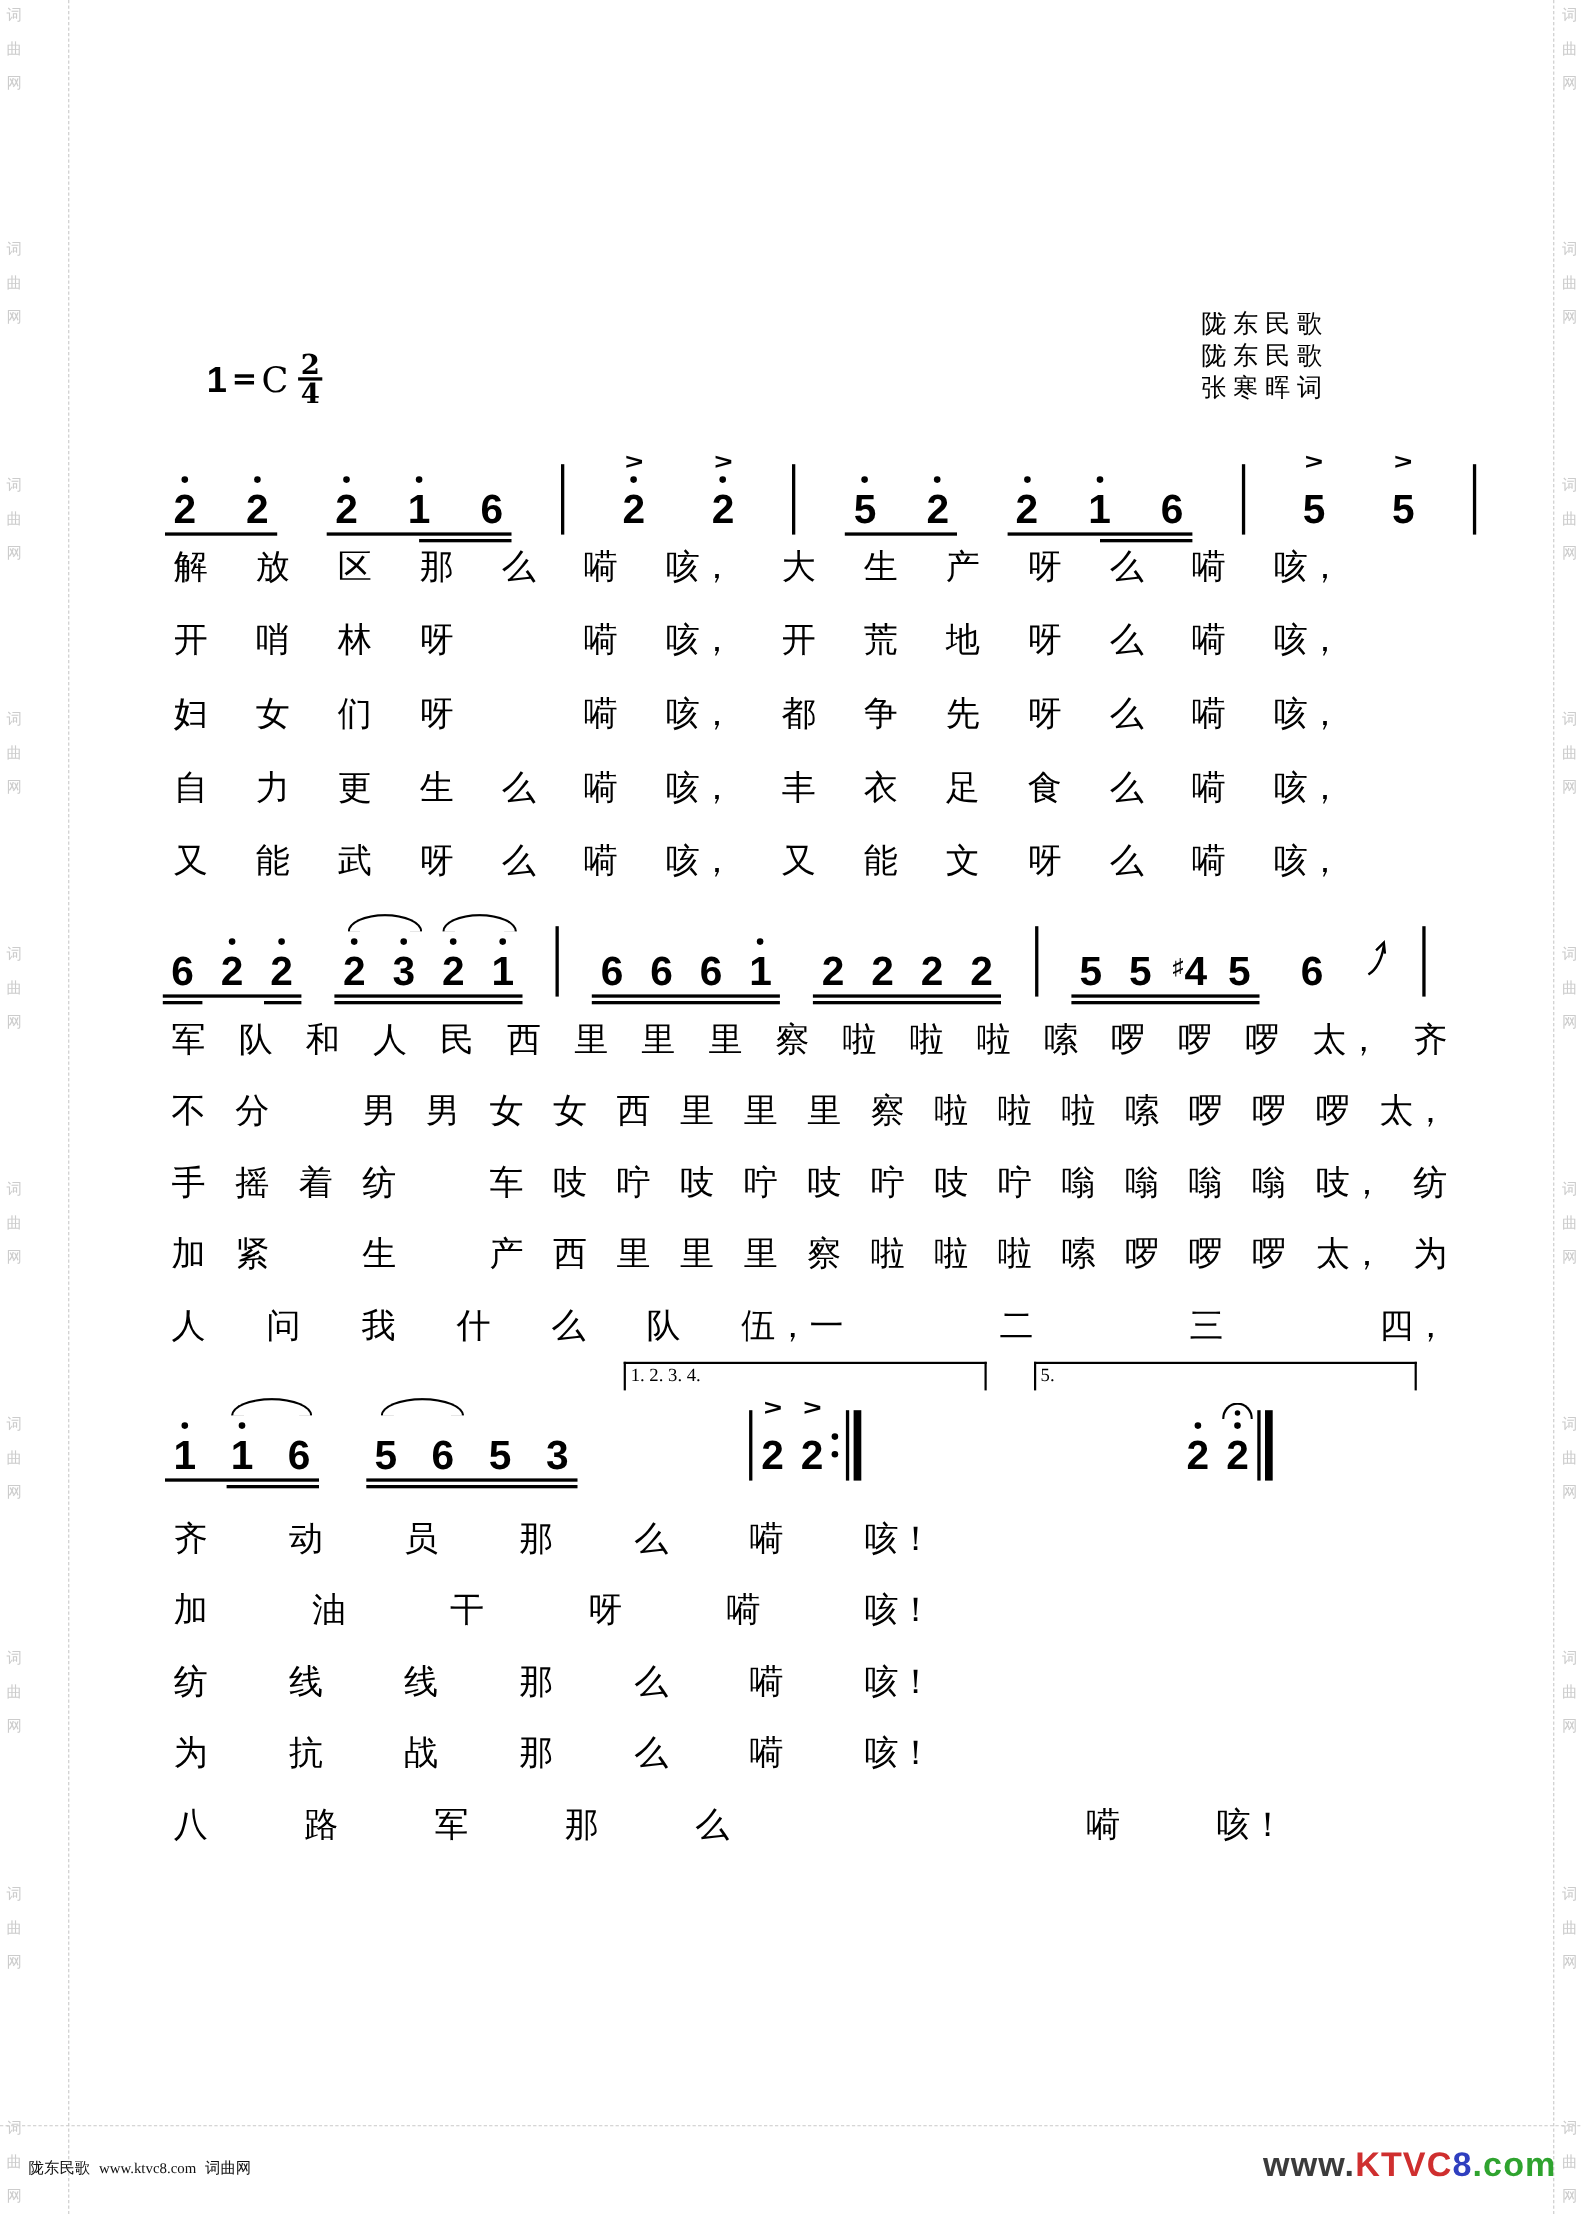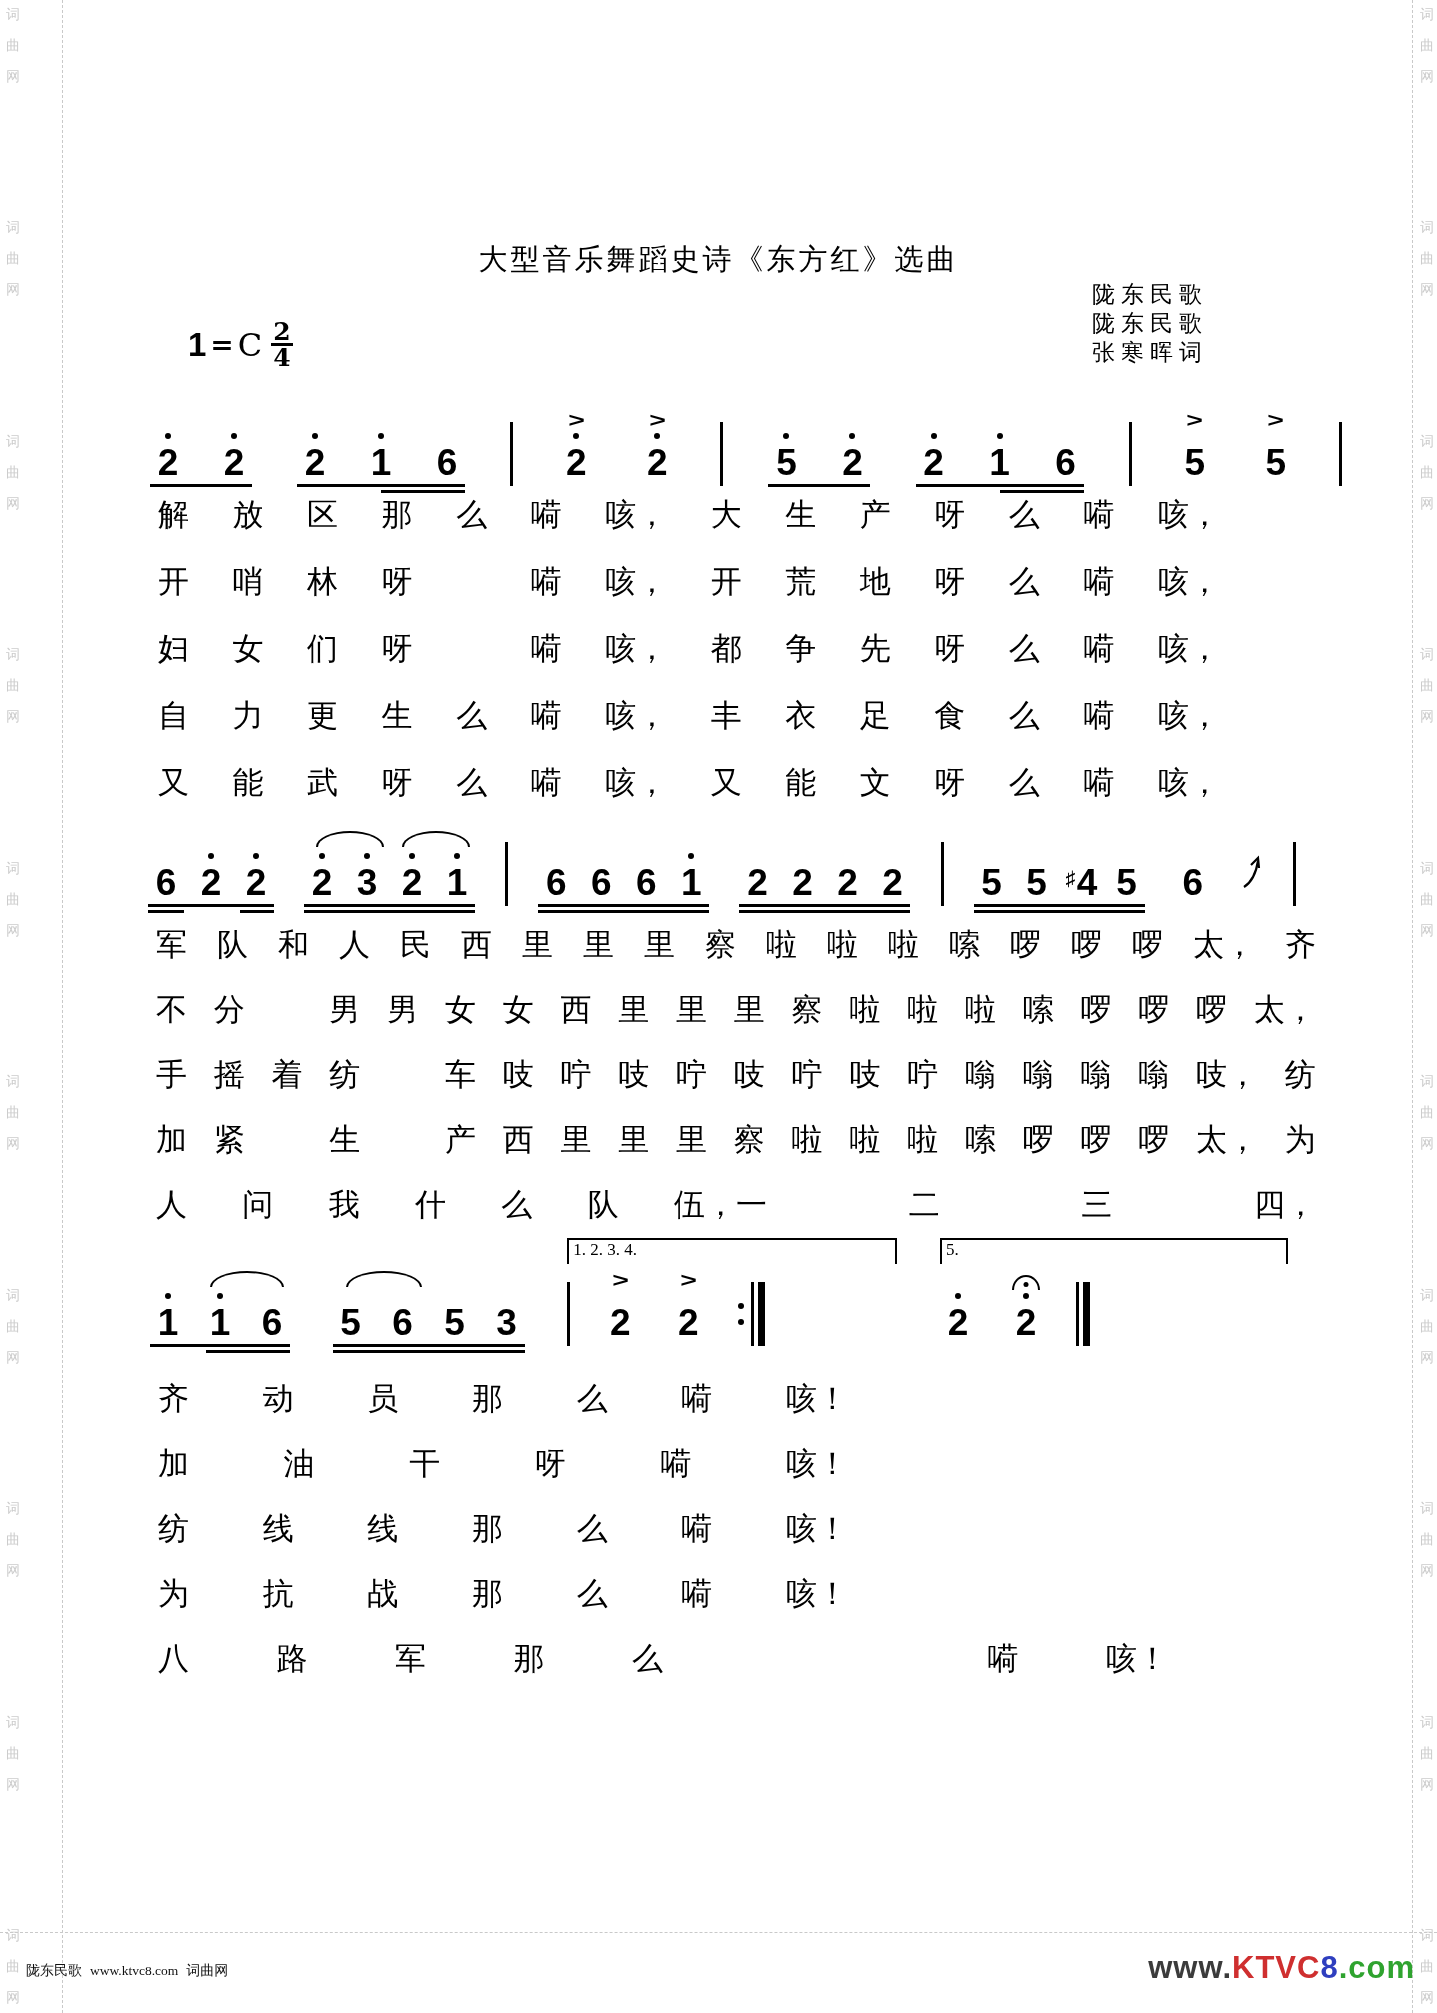--- a/index.html
+++ b/index.html
@@ -60,21 +60,21 @@
         border-radius:50% 50% 0 0 / 100% 100% 0 0;}
 
   .mbar{width:3px;height:64px;background:#000;margin-bottom:12px;flex:0 0 auto;}
   .mrep,.mfin{display:flex;align-items:center;height:64px;margin-bottom:12px;gap:4px;flex:0 0 auto;}
   .rdots{display:flex;flex-direction:column;gap:10px;margin-right:3px;}
   .rdots i{width:6px;height:6px;background:#000;border-radius:50%;}
   .bthin{width:3px;height:64px;background:#000;}
   .bthick{width:7px;height:64px;background:#000;}
   .gliss{margin-bottom:24px;flex:0 0 auto;}
 
-  .volta{position:relative;display:flex;justify-content:flex-start;align-items:flex-end;height:92px;gap:32px;}
+  .volta{position:relative;display:flex;justify-content:center;align-items:flex-end;height:92px;}
   #mline3 .volta{width:330px;}
   #mline3 .volta:last-child{width:348px;}
   .volta::before{content:"";position:absolute;left:0;right:0;top:-28px;height:24px;
                  border:2px solid #000;border-bottom:none;}
   .vlabel{position:absolute;left:6px;top:-26px;font-size:17px;font-family:"Liberation Serif",serif;}
   .fermata{position:relative;display:block;width:24px;height:13px;border:2.5px solid #000;
            border-bottom:none;border-radius:50% 50% 0 0 / 100% 100% 0 0;}
   .fermata i{position:absolute;left:50%;top:5px;transform:translateX(-50%);
              width:5px;height:5px;border-radius:50%;background:#000;}
 
@@ -205,21 +205,20 @@
       </div>
       <div class="wm-g">
         <span>词</span>
         <span>曲</span>
         <span>网</span>
       </div>
     </div>
   <div class="dash dash-left"></div>
   <div class="dash dash-right"></div>
 
-  <div class="subtitle">大型音乐舞蹈史诗《东方红》选曲</div>
 
   <div class="credits">
     <div>陇东民歌</div>
     <div>陇东民歌</div>
     <div>张寒晖词</div>
   </div>
 
   <div class="keysig">
     <span class="ks-one">1</span>
     <span class="ks-eq">=</span>

